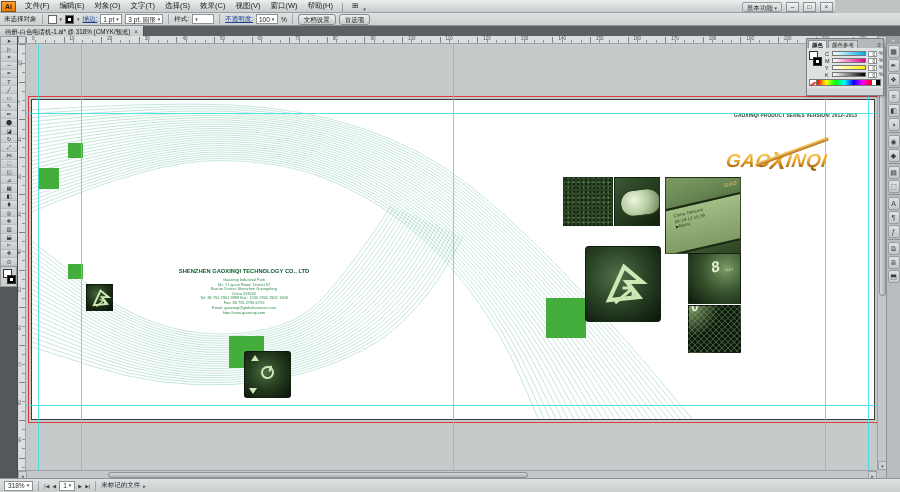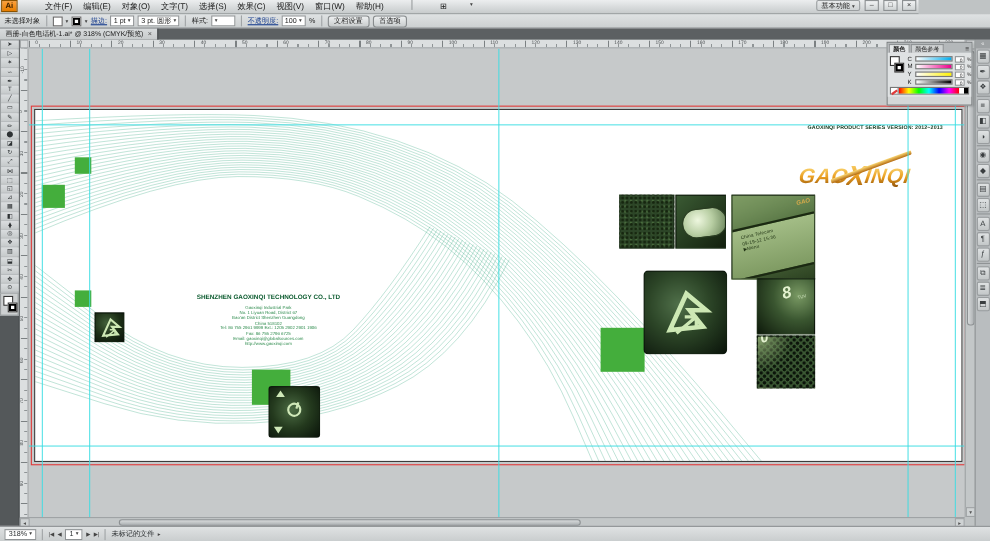--- a/index.html
+++ b/index.html
@@ -1,20 +1,20 @@
 <!DOCTYPE html>
 <html><head>
 <meta charset="utf-8">
 <style>
 *{box-sizing:border-box;margin:0;padding:0}
 html,body{width:900px;height:492px;overflow:hidden}
 body{font-family:"Liberation Sans",sans-serif;background:#bfc3c4;position:relative;font-size:7px;color:#222;-webkit-user-select:none}
 
 
-#menubar{position:absolute;left:0;top:0;width:835px;height:13px;background:linear-gradient(#eceeef,#c7cbcc);border-bottom:1px solid #9a9ea0;display:flex;align-items:flex-start;gap:16px;z-index:30}
+#menubar{position:absolute;left:0;top:0;width:835px;height:13px;background:linear-gradient(#eceeef,#c7cbcc);border-bottom:1px solid #9a9ea0;display:flex;align-items:flex-end;gap:0;z-index:30}
 #ai-logo{width:15px;height:11px;background:linear-gradient(#ffa13c,#e67e00);color:#3a2000;font-weight:bold;font-size:7px;display:flex;align-items:center;justify-content:center;margin:0 4px 0 1px;border:1px solid #8a5200}
 .menu-item{padding:0 5px;font-size:7.5px;color:#1a1a1a;line-height:12px;white-space:nowrap}
 .mb-sep{width:1px;height:9px;background:#9a9ea0;margin:0 4px}
 #mb-right{margin-left:auto;display:flex;align-items:center;gap:4px;padding-right:2px}
 .win-btn{width:13px;height:10px;border:1px solid #8d9193;background:linear-gradient(#f2f4f5,#cfd3d4);font-size:6.5px;line-height:8px;text-align:center;color:#333}
 #workspace-switcher{border:1px solid #9a9ea0;background:linear-gradient(#e9ebec,#cdd1d2);padding:0 4px;height:10px;line-height:9px;font-size:6.5px;border-radius:2px;white-space:nowrap}
 
 #optionsbar{position:absolute;left:0;top:13px;width:900px;height:13px;background:linear-gradient(#dfe2e3,#ccd0d1);border-bottom:1px solid #8f9395;display:flex;align-items:center;gap:3px;padding:0 4px;z-index:30;font-size:6.5px;color:#222}
 .ob-sep{width:1px;height:10px;background:#a0a4a6;margin:0 2px}
 .swatch{width:9px;height:9px;border:1px solid #666;background:#fff;display:inline-block}

